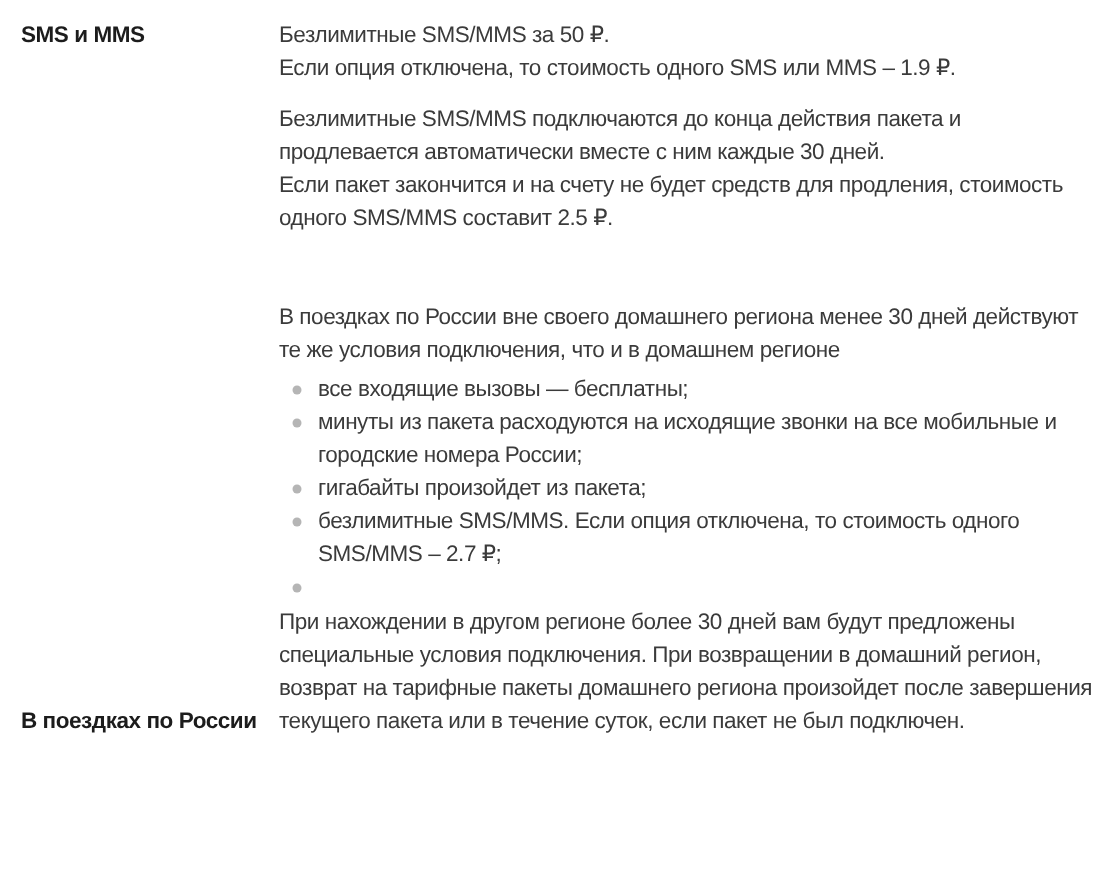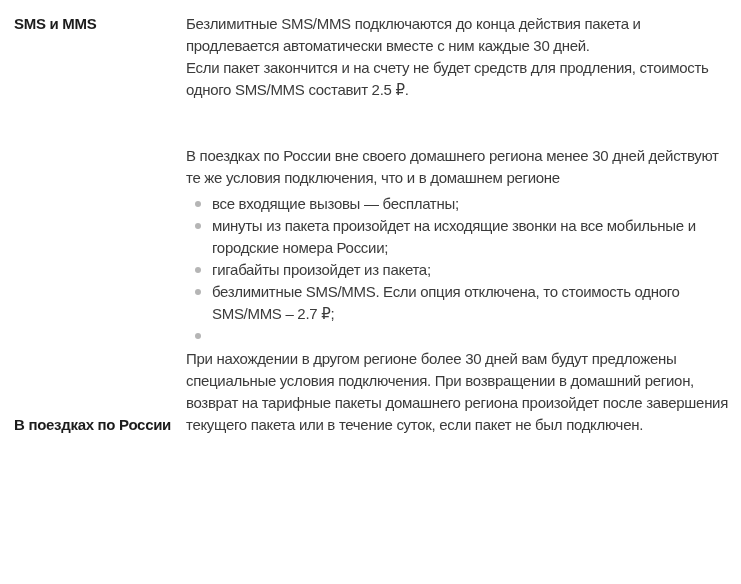--- a/index.html
+++ b/index.html
@@ -79,20 +79,24 @@
 <body>
 
 <div class="page">
 
   <div class="section-row">
     <div class="col-label">
       <h3 class="section-label">SMS и MMS</h3>
     </div>
     <div class="col-content">
       <div class="para">
+        <span class="text-line">Безлимитные SMS/MMS за 50 ₽.</span>
+        <span class="text-line">Если опция отключена, то стоимость одного SMS или MMS – 1.9 ₽.</span>
+      </div>
+      <div class="para">
         <span class="text-line">Безлимитные SMS/MMS подключаются до конца действия пакета и продлевается автоматически вместе с ним каждые 30 дней.</span>
         <span class="text-line">Если пакет закончится и на счету не будет средств для продления, стоимость одного SMS/MMS составит 2.5 ₽.</span>
       </div>
     </div>
   </div>
 
   <div class="section-row">
     <div class="col-label">
       <h3 class="section-label">В поездках по России</h3>
     </div>
@@ -101,21 +105,21 @@
         <span class="text-line">В поездках по России вне своего домашнего региона менее 30 дней действуют те же условия подключения, что и в домашнем регионе</span>
       </div>
 
       <ul class="bullets">
         <li class="bullet-item">
           <span class="bullet-dot"></span>
           <span class="bullet-text">все входящие вызовы — бесплатны;</span>
         </li>
         <li class="bullet-item">
           <span class="bullet-dot"></span>
-          <span class="bullet-text">минуты из пакета произойдет на исходящие звонки на все мобильные и городские номера России;</span>
+          <span class="bullet-text">минуты из пакета расходуются на исходящие звонки на все мобильные и городские номера России;</span>
         </li>
         <li class="bullet-item">
           <span class="bullet-dot"></span>
           <span class="bullet-text">гигабайты произойдет из пакета;</span>
         </li>
         <li class="bullet-item">
           <span class="bullet-dot"></span>
           <span class="bullet-text">безлимитные SMS/MMS. Если опция отключена, то стоимость одного SMS/MMS – 2.7 ₽;</span>
         </li>
         <li class="bullet-item">

